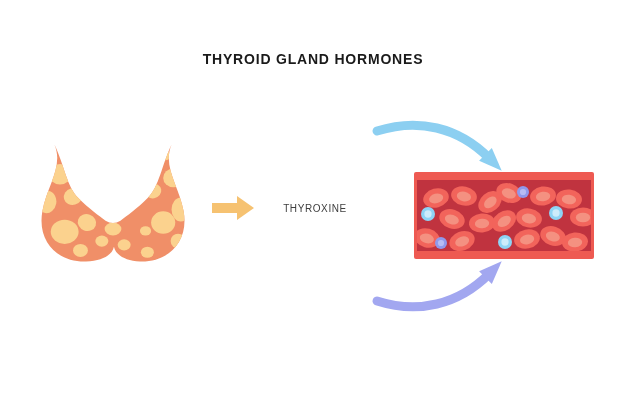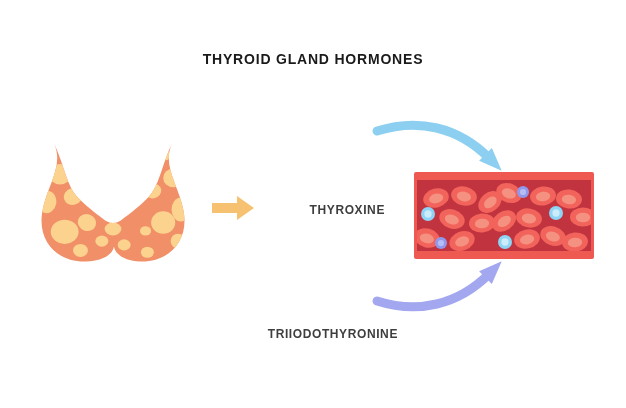--- a/index.html
+++ b/index.html
@@ -5,22 +5,22 @@
   html,body{margin:0;padding:0;background:#ffffff;}
   .stage{
     position:relative;width:626px;height:408px;background:#ffffff;overflow:hidden;
     font-family:"Liberation Sans", sans-serif;
   }
   .title{
     position:absolute;top:51px;left:0;width:626px;text-align:center;
     font-size:14px;font-weight:bold;letter-spacing:0.8px;color:var(--title-text);
   }
   .small-label{
-    position:absolute;text-align:right;font-size:12px;letter-spacing:0.6px;
-    color:var(--small-label);font-weight:700;
+    position:absolute;text-align:center;font-size:10px;letter-spacing:0.6px;
+    color:var(--small-label);font-weight:400;
   }
   .gland-label{left:20px;top:288px;width:200px;}
   .t3-name{left:245px;top:203px;width:140px;}
   .t4-name{left:238px;top:327px;width:160px;}
   .gland{position:absolute;left:34px;top:142px;width:158px;height:122px;}
   .gland-base{fill:var(--gland-base);}
   .follicle{fill:var(--gland-follicle);}
   .arrows{position:absolute;left:0;top:0;width:626px;height:408px;pointer-events:none;}
   .block-arrow{fill:var(--secretion-arrow);}
   .curve{fill:none;stroke-width:9;stroke-linecap:round;}
@@ -85,21 +85,20 @@
         <path class="head-purple" d="M1,3 L24,12 L1,21 Z"></path>
       </marker>
     </defs>
     <polygon class="block-arrow" points="212,203 237,203 237,196 254,208 237,220 237,213 212,213"></polygon>
     <path class="curve blue" d="M 377,131 C 418,118 458,127 489,158" marker-end="url(#headBlue)"></path>
     <path class="curve purple" d="M 377,301 C 418,314 458,305 489,274" marker-end="url(#headPurple)"></path>
   </svg>
 
   <div class="small-label t3-name">THYROXINE</div>
 
-  <div class="small-label t4-name">TRIIODOTHYRONINE</div>
 
   <svg class="vessel" viewBox="0 0 180 87">
     <defs>
       <clipPath id="lumenClip">
           <rect x="3" y="8" width="174" height="71"></rect>
         </clipPath>
     </defs>
     <rect class="vessel-wall" width="180" height="87" rx="2"></rect>
     <rect class="vessel-lumen" x="3" y="8" width="174" height="71"></rect>
     <g id="cells" clip-path="url(#lumenClip)">

